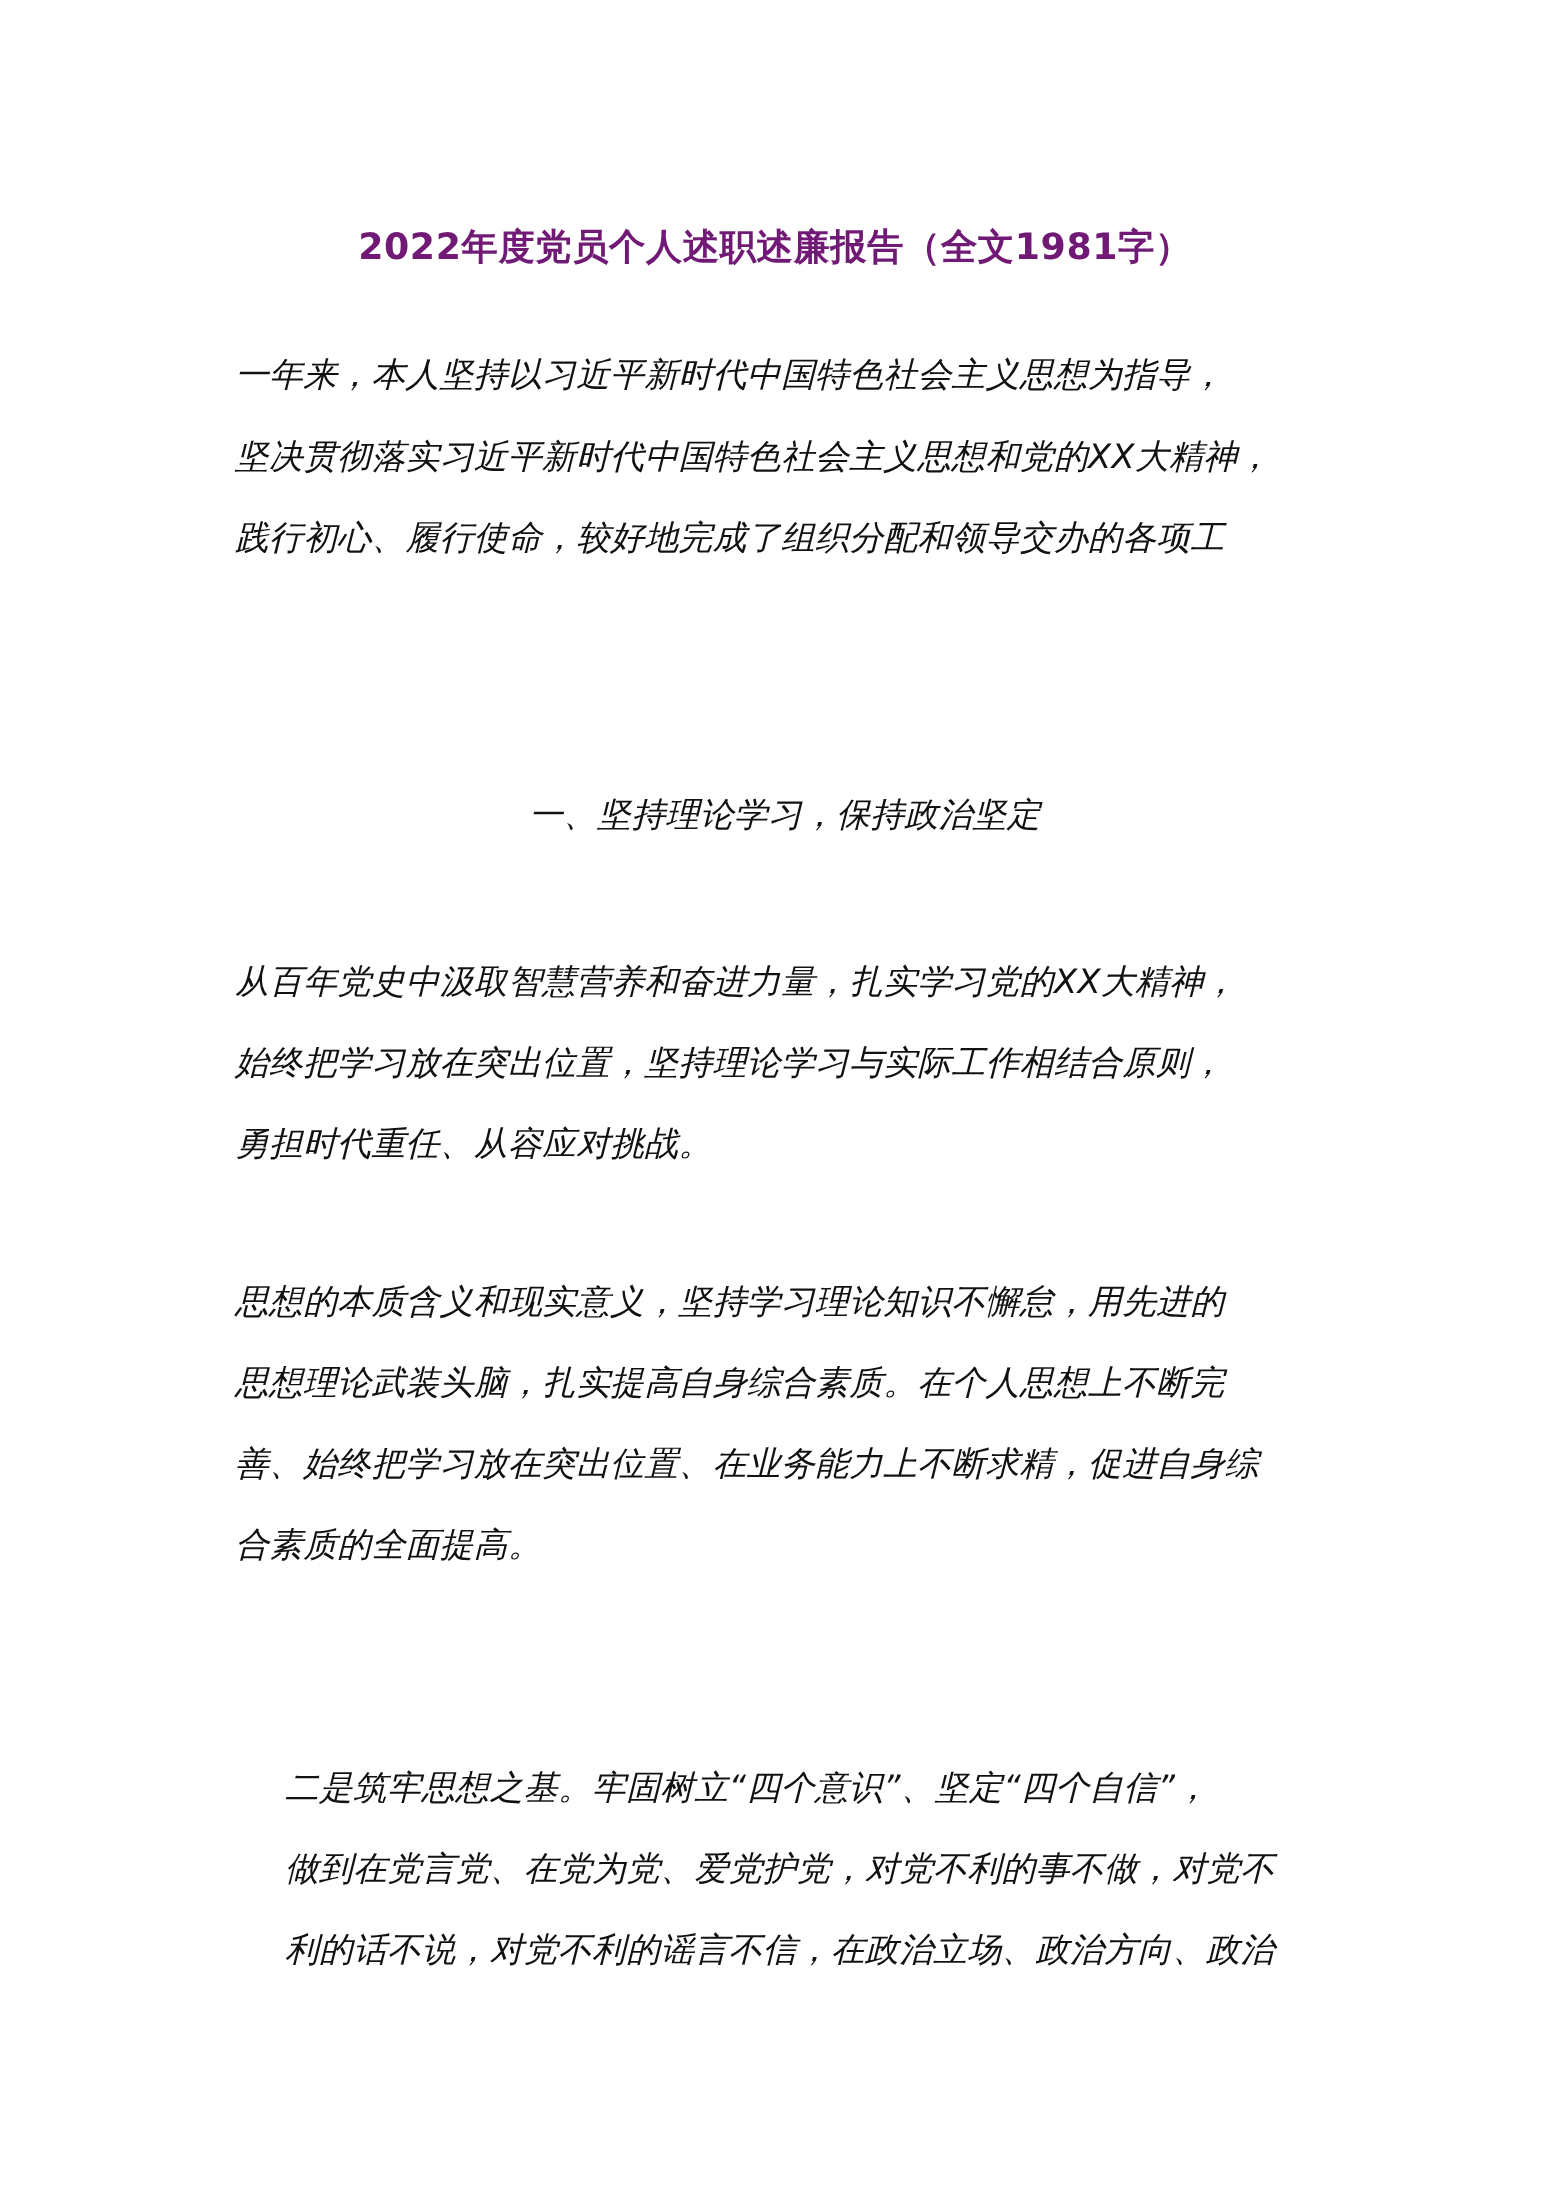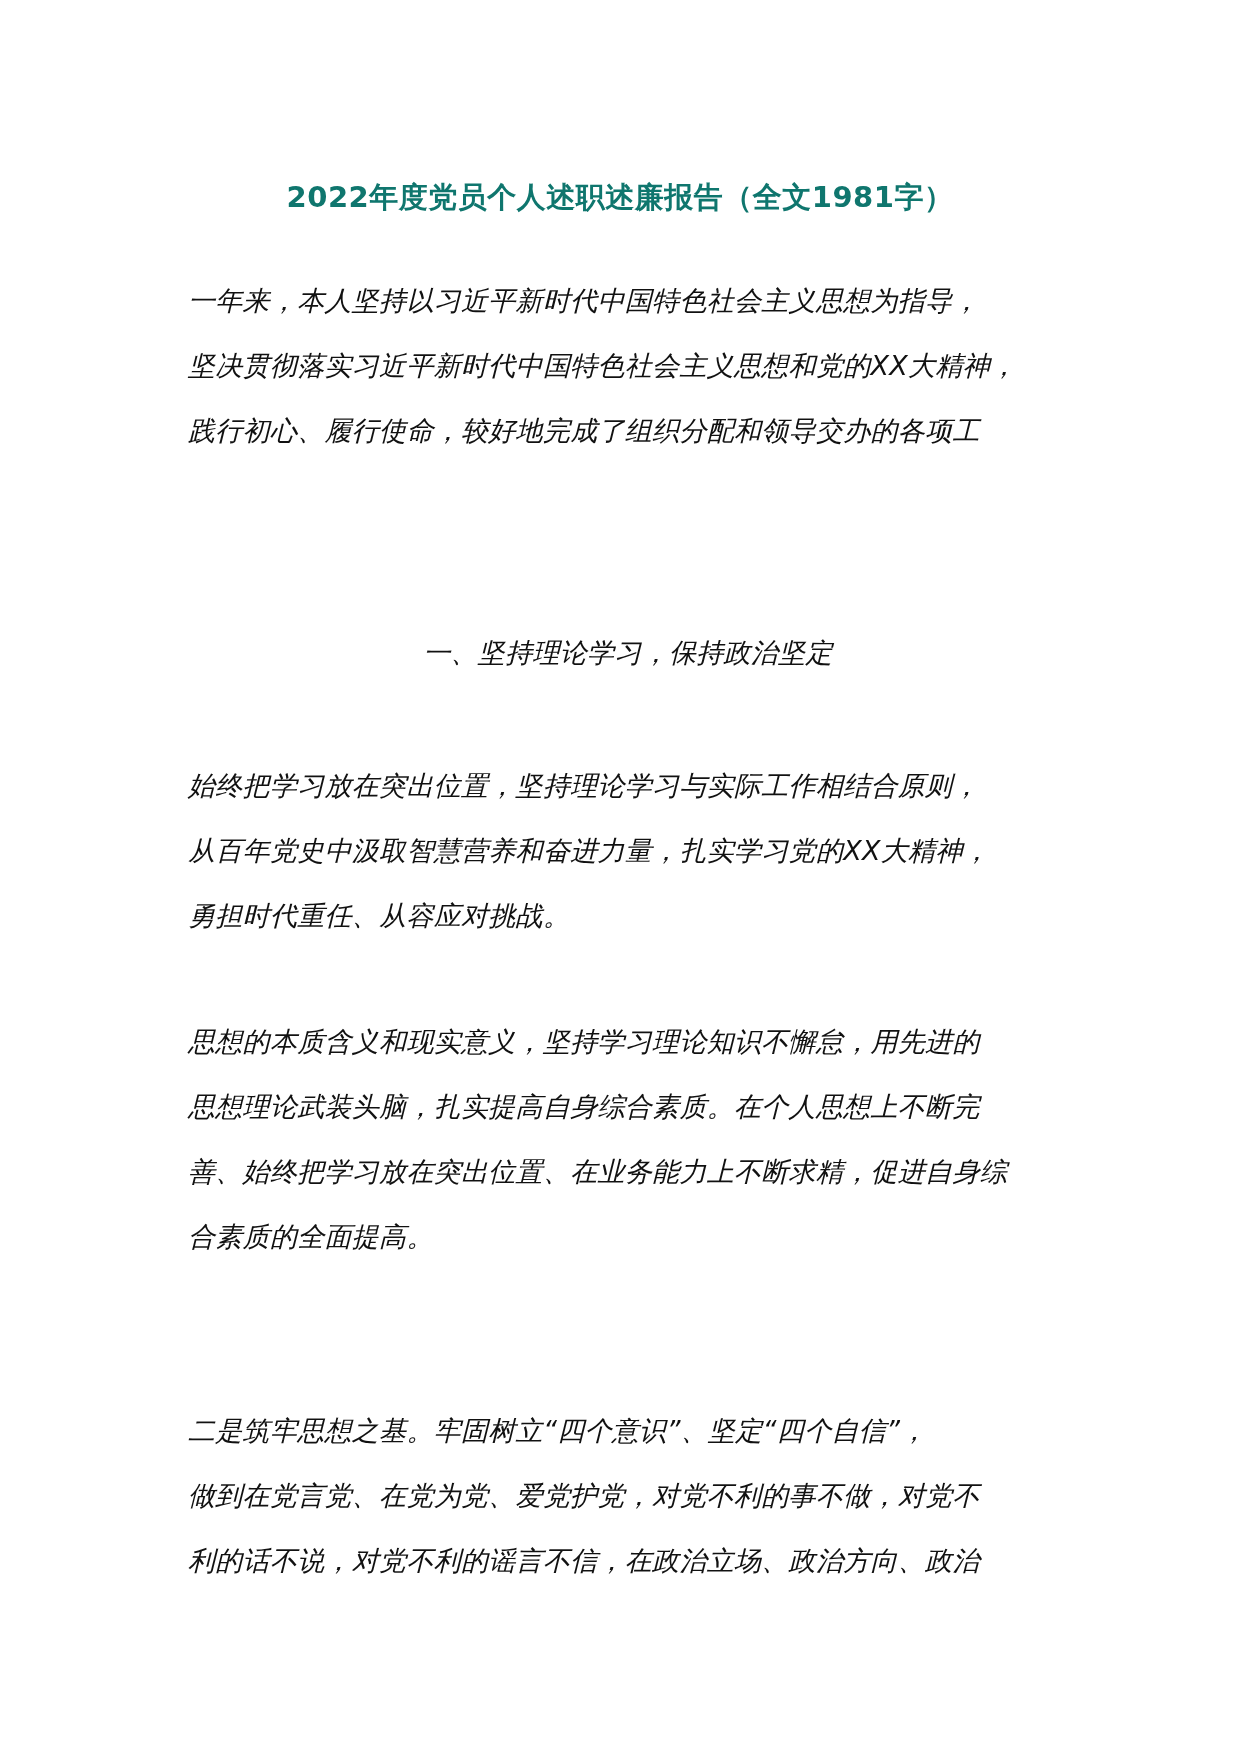--- a/index.html
+++ b/index.html
@@ -24,63 +24,63 @@
     .title {
       position: absolute;
       left: 0;
       top: 177px;
       width: 1240px;
       text-align: center;
       font-size: 29px;
       font-weight: bold;
       line-height: 40px;
       letter-spacing: 0.5px;
-      color: #0f766e;
+      color: #701a75;
     }
     .body-text {
       position: absolute;
       left: 188px;
       width: 880px;
       font-style: italic;
     }
     .line {
       display: block;
       font-size: 27px;
       line-height: 65px;
       height: 65px;
       white-space: nowrap;
       letter-spacing: 0.3px;
       color: #111111;
     }
     #para-intro { top: 268px; }
     #heading-1 { top: 620px; text-align: center; }
     #para-1 { top: 753px; }
     #para-2 { top: 1009px; }
-    #para-3 { top: 1398px; }
+    #para-3 { top: 1398px; margin-left: 40px; }
   </style>
 </head>
 <body>
 
 <div class="page">
 
   <div class="title">2022年度党员个人述职述廉报告（全文1981字）</div>
 
   <div class="body-text" id="para-intro">
     <span class="line">一年来，本人坚持以习近平新时代中国特色社会主义思想为指导，</span>
     <span class="line">坚决贯彻落实习近平新时代中国特色社会主义思想和党的XX大精神，</span>
     <span class="line">践行初心、履行使命，较好地完成了组织分配和领导交办的各项工</span>
   </div>
 
   <div class="body-text" id="heading-1">
     <span class="line">一、坚持理论学习，保持政治坚定</span>
   </div>
 
   <div class="body-text" id="para-1">
+    <span class="line">从百年党史中汲取智慧营养和奋进力量，扎实学习党的XX大精神，</span>
     <span class="line">始终把学习放在突出位置，坚持理论学习与实际工作相结合原则，</span>
-    <span class="line">从百年党史中汲取智慧营养和奋进力量，扎实学习党的XX大精神，</span>
     <span class="line">勇担时代重任、从容应对挑战。</span>
   </div>
 
   <div class="body-text" id="para-2">
     <span class="line">思想的本质含义和现实意义，坚持学习理论知识不懈怠，用先进的</span>
     <span class="line">思想理论武装头脑，扎实提高自身综合素质。在个人思想上不断完</span>
     <span class="line">善、始终把学习放在突出位置、在业务能力上不断求精，促进自身综</span>
     <span class="line">合素质的全面提高。</span>
   </div>
 

